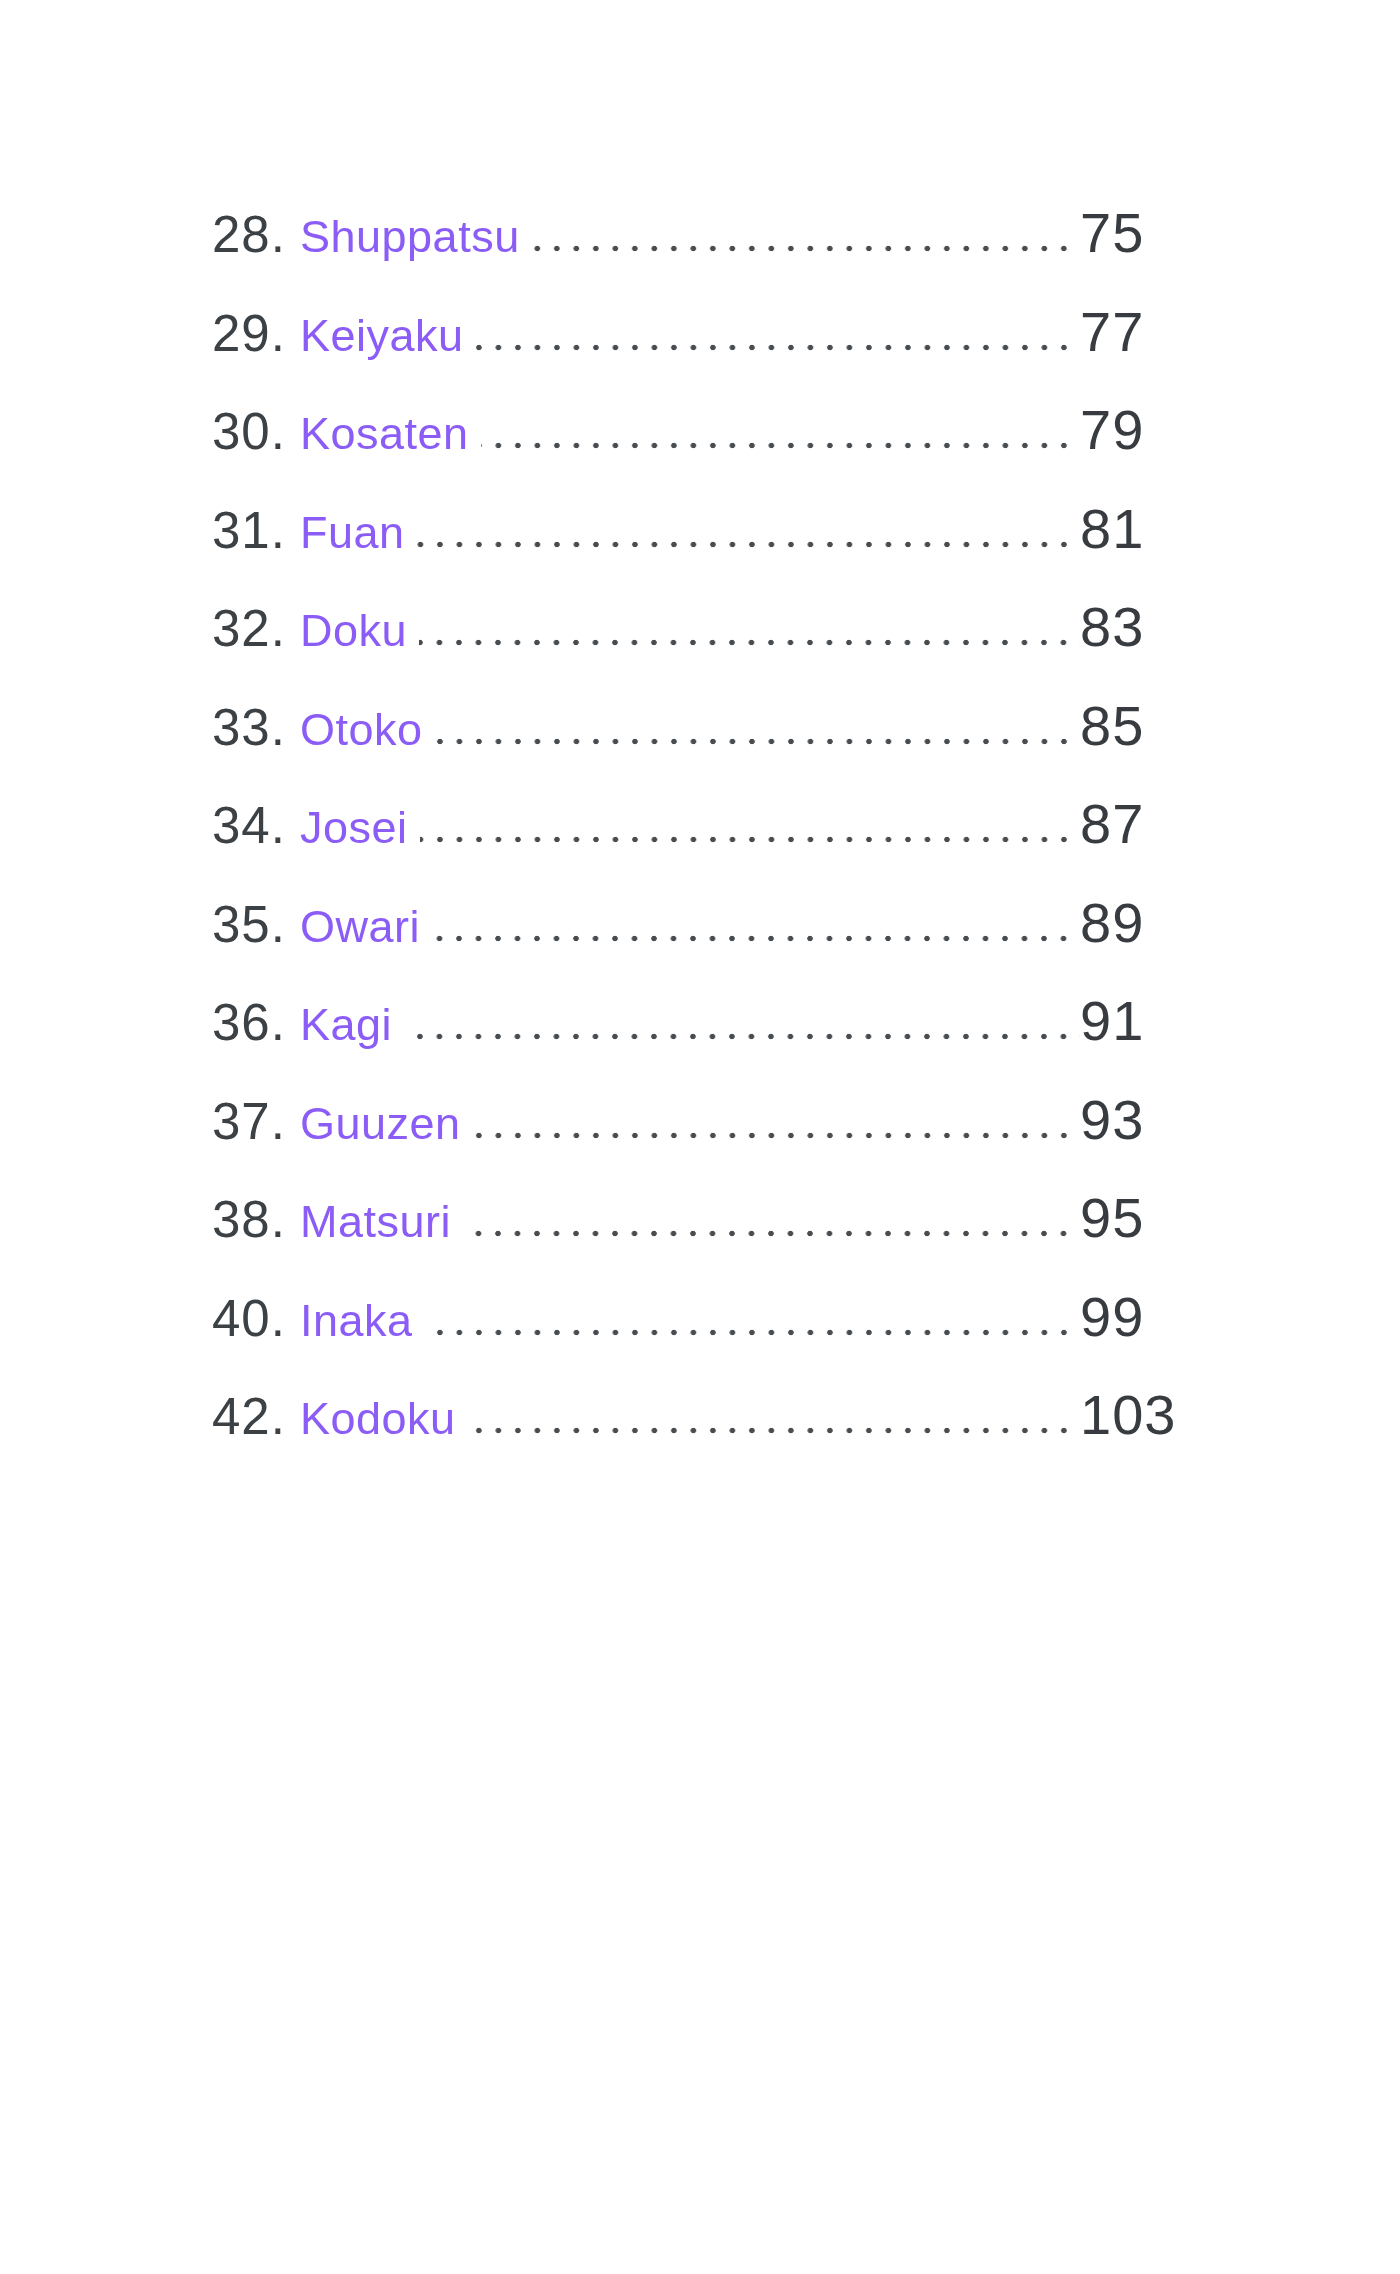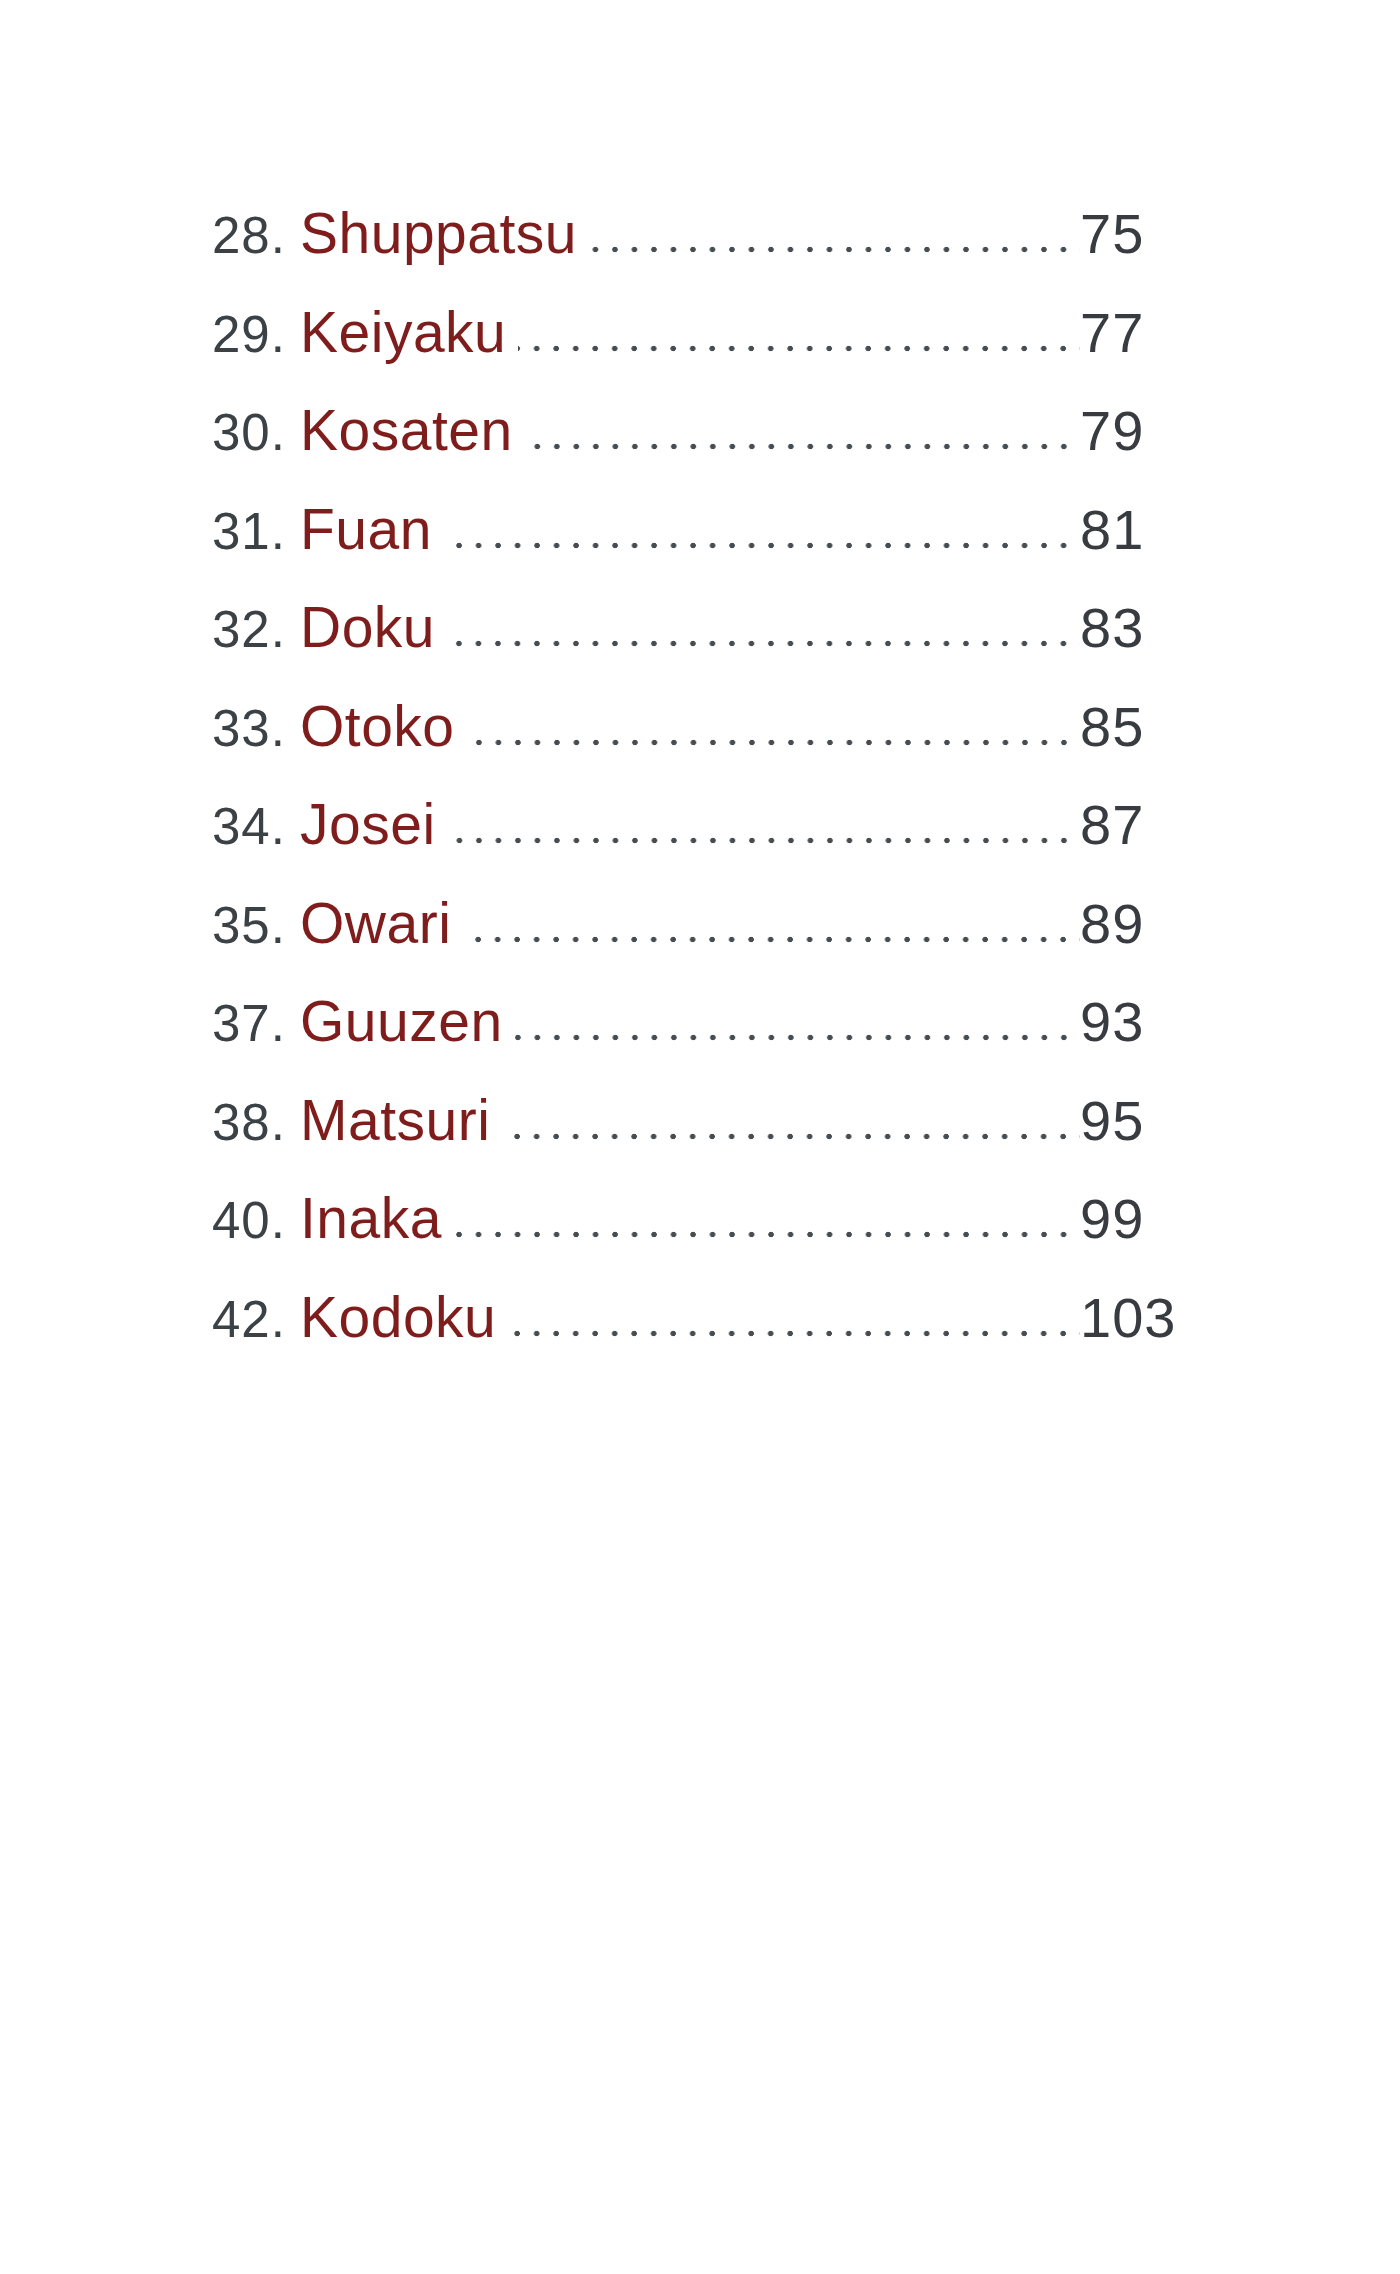--- a/index.html
+++ b/index.html
@@ -33,24 +33,24 @@
   }
   .num {
     display: inline-block;
     width: 88px;
     font-size: 51px;
     font-weight: 300;
     letter-spacing: 1px;
     color: #3c4145;
   }
   .title {
-    font-size: 57px;
+    font-size: 45px;
     font-weight: 300;
     letter-spacing: 0.5px;
-    color: #7f1d1d;
+    color: #8b5cf6;
   }
   .leader {
     display: inline-block;
     flex: 1 1 auto;
     height: 7px;
     margin-left: 12px;
     background-image: radial-gradient(circle at 3px 3.5px, #474c50 2.4px, rgba(0,0,0,0) 3.1px);
     background-size: 19.5px 7px;
     background-repeat: repeat-x;
     background-position: right 0 bottom 0;
@@ -119,20 +119,26 @@
       <span class="pagenum">87</span>
     </div>
 
     <div class="toc-row">
       <span class="num">35.</span>
       <span class="title">Owari</span>
       <span class="leader"></span>
       <span class="pagenum">89</span>
     </div>
 
+    <div class="toc-row">
+      <span class="num">36.</span>
+      <span class="title">Kagi</span>
+      <span class="leader"></span>
+      <span class="pagenum">91</span>
+    </div>
 
     <div class="toc-row">
       <span class="num">37.</span>
       <span class="title">Guuzen</span>
       <span class="leader"></span>
       <span class="pagenum">93</span>
     </div>
 
     <div class="toc-row">
       <span class="num">38.</span>

